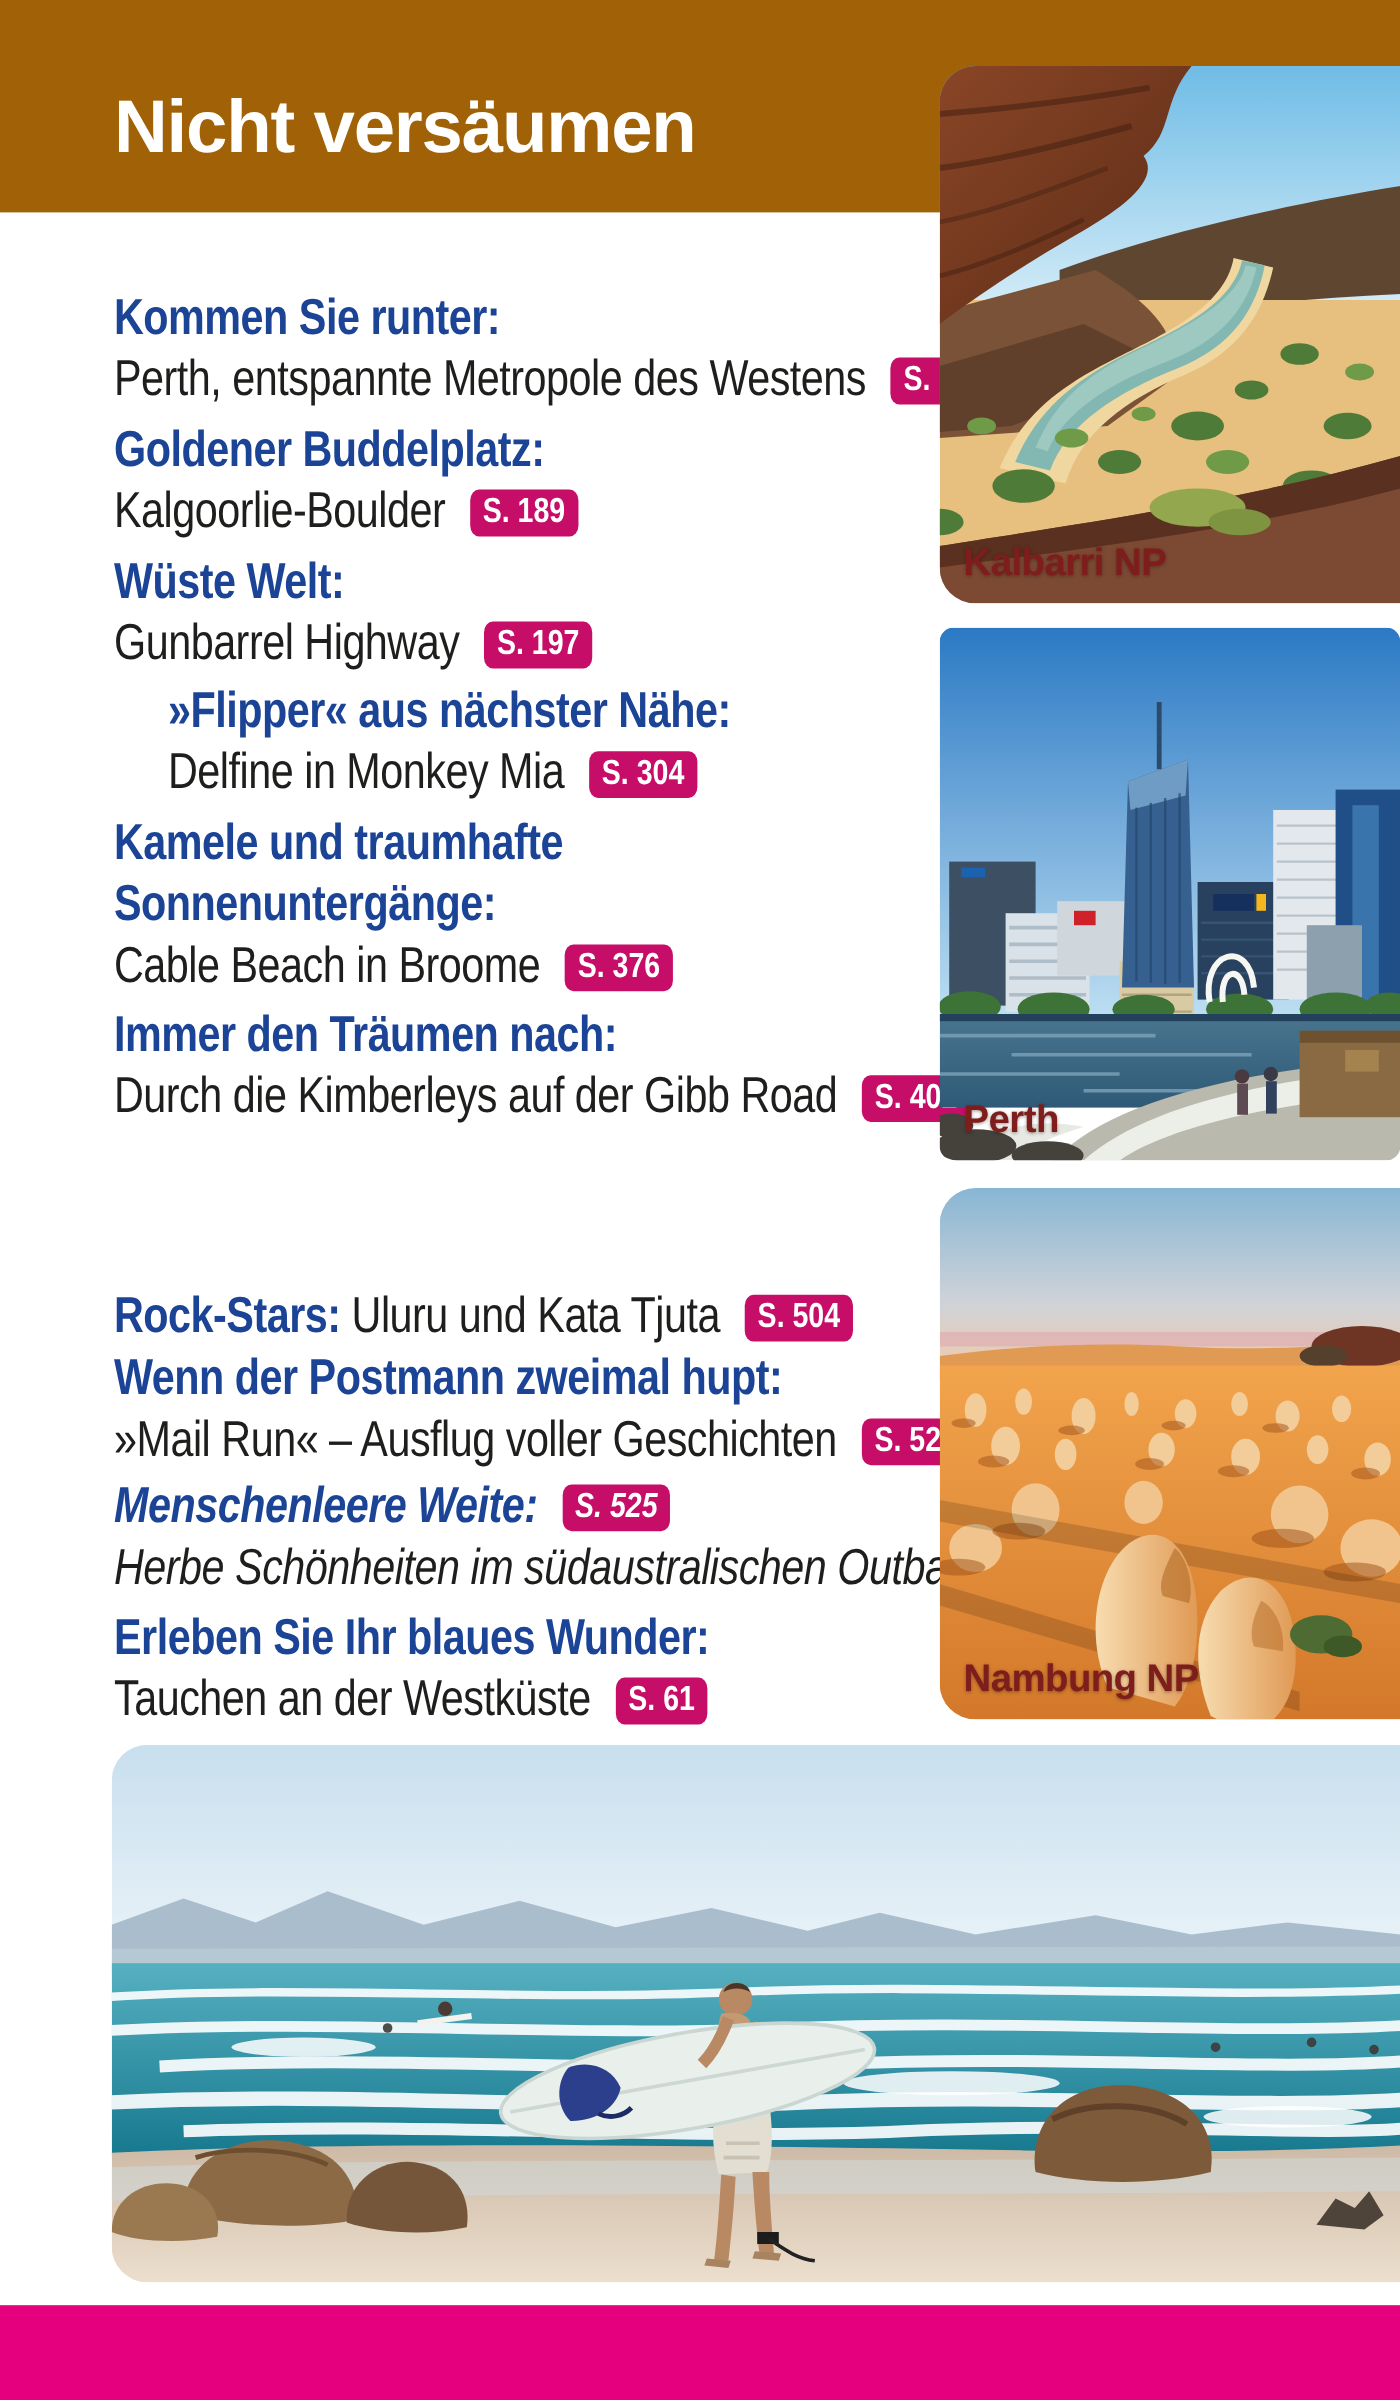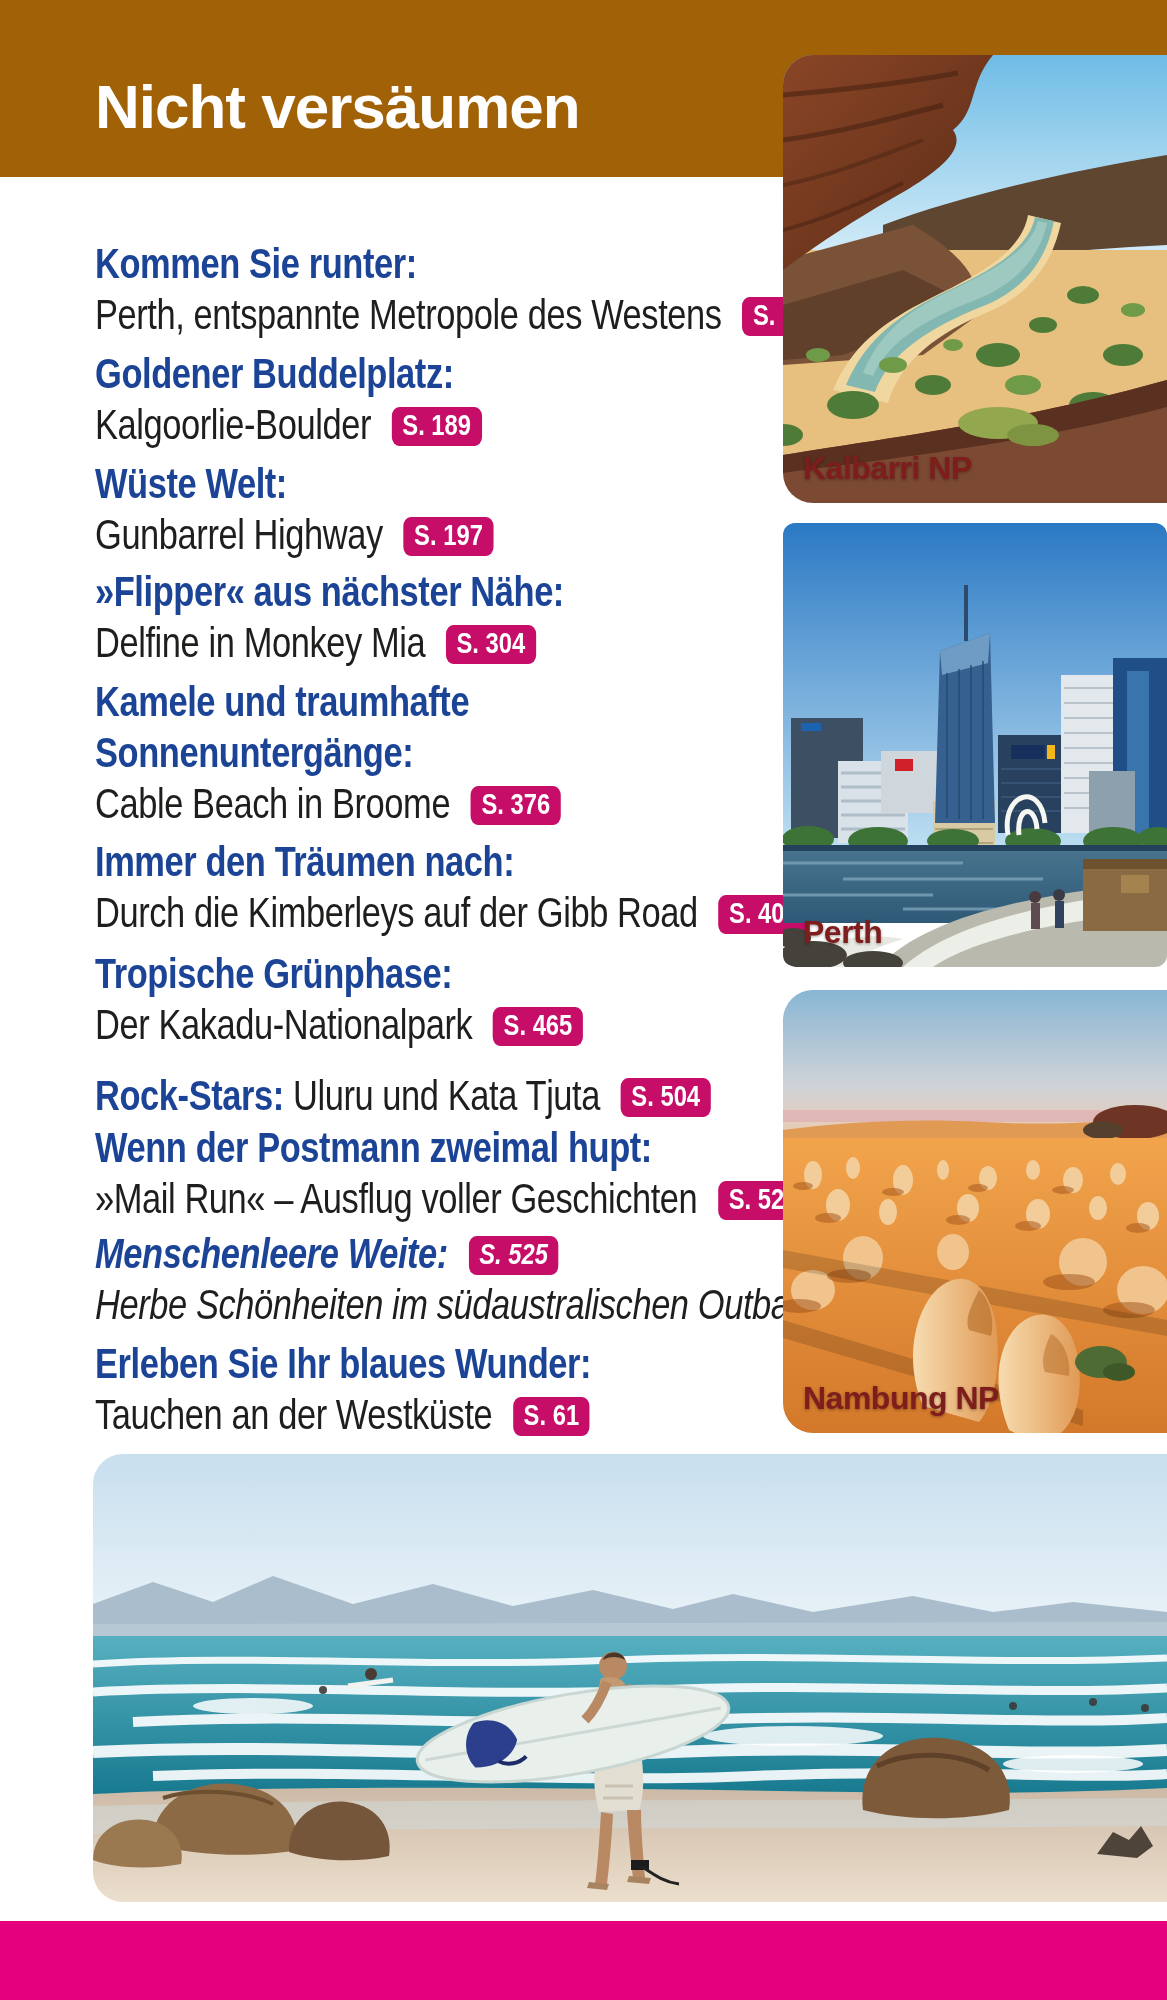--- a/index.html
+++ b/index.html
@@ -47,36 +47,32 @@
       <div class="ln">Perth, entspannte Metropole des Westens <span class="badge">S. 145</span></div>
     </div>
     <div class="item" style="top: 348px;">
       <div class="ln hd">Goldener Buddelplatz:</div>
       <div class="ln">Kalgoorlie-Boulder <span class="badge">S. 189</span></div>
     </div>
     <div class="item" style="top: 458px;">
       <div class="ln hd">Wüste Welt:</div>
       <div class="ln">Gunbarrel Highway <span class="badge">S. 197</span></div>
     </div>
-    <div class="item" style="top: 566px;">
+    <div class="item" style="top: 566px; margin-left: 45px;">
       <div class="ln hd">»Flipper« aus nächster Nähe:</div>
       <div class="ln">Delfine in Monkey Mia <span class="badge">S. 304</span></div>
     </div>
     <div class="item" style="top: 676px;">
       <div class="ln hd">Kamele und traumhafte</div>
       <div class="ln hd">Sonnenuntergänge:</div>
       <div class="ln">Cable Beach in Broome <span class="badge">S. 376</span></div>
     </div>
     <div class="item" style="top: 836px;">
       <div class="ln hd">Immer den Träumen nach:</div>
       <div class="ln">Durch die Kimberleys auf der Gibb Road <span class="badge">S. 402</span></div>
-    </div>
-    <div class="item" style="top: 948px;">
-      <div class="ln hd">Tropische Grünphase:</div>
-      <div class="ln">Der Kakadu-Nationalpark <span class="badge">S. 465</span></div>
     </div>
     <div class="item" style="top: 1070px;">
       <div class="ln"><span class="hd">Rock-Stars:</span><span> Uluru und Kata Tjuta </span><span class="badge">S. 504</span></div>
     </div>
     <div class="item" style="top: 1122px;">
       <div class="ln hd">Wenn der Postmann zweimal hupt:</div>
       <div class="ln">»Mail Run« – Ausflug voller Geschichten <span class="badge">S. 521</span></div>
     </div>
     <div class="item" style="top: 1228px; font-style: italic;">
       <div class="ln hd">Menschenleere Weite: <span class="badge">S. 525</span></div>

